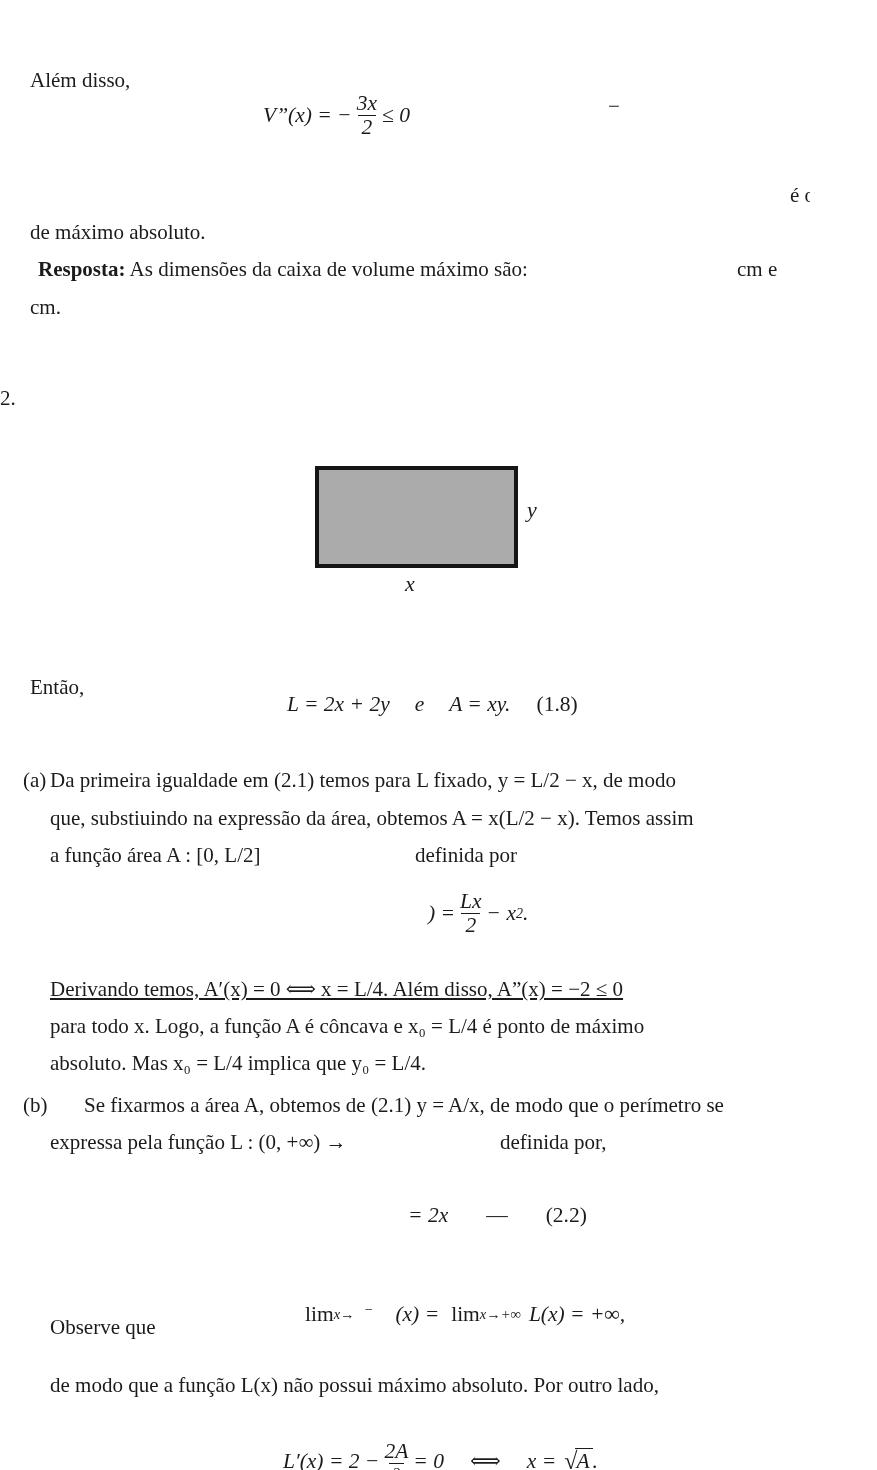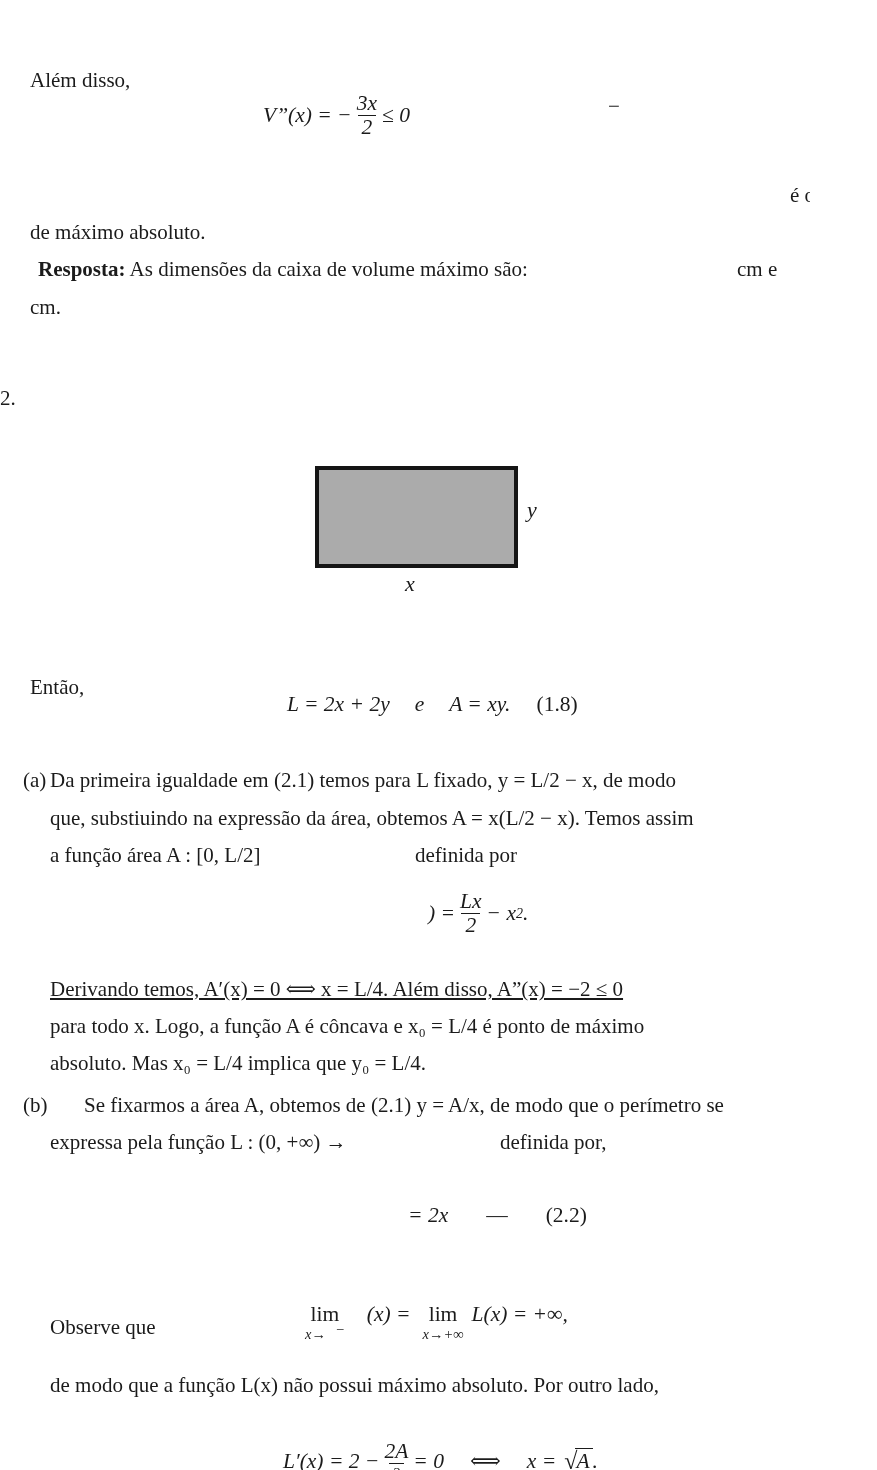--- a/index.html
+++ b/index.html
@@ -10,21 +10,21 @@
   }
   .t{position:absolute;white-space:nowrap;font-size:21px;line-height:25px;}
   .bold{font-weight:bold;margin-left:8px;}
   .eq{position:absolute;display:flex;align-items:center;white-space:nowrap;
       font-size:21.5px;font-style:italic;}
   .up{font-style:normal;}
   .frac{display:inline-flex;flex-direction:column;align-items:center;
         margin:0 5px;line-height:23px;}
   .frac .den{border-top:1.6px solid currentColor;padding:0 4px;}
   .frac .den.small{font-size:15px;line-height:18px;}
-  .limstack{display:inline-flex;flex-direction:column;align-items:center;}
+  .limstack{display:inline-flex;align-items:center;}
   .limstack .limword{font-style:normal;line-height:24px;}
   .limstack .limsub{font-size:14.5px;line-height:16px;display:flex;align-items:flex-start;}
   .supdash{position:relative;top:-5px;margin-left:9px;}
   .sup2{font-size:14px;vertical-align:super;line-height:0;}
   .rad{border-top:1.7px solid currentColor;padding:0 3px 0 1px;font-style:italic;}
   .sqrtglyph{font-style:normal;font-size:24px;margin-right:-2px;}
   .gap8{display:inline-block;width:8px;}
   .gap12{display:inline-block;width:12px;}
   .gap22{display:inline-block;width:22px;}
   .gap25{display:inline-block;width:25px;}

